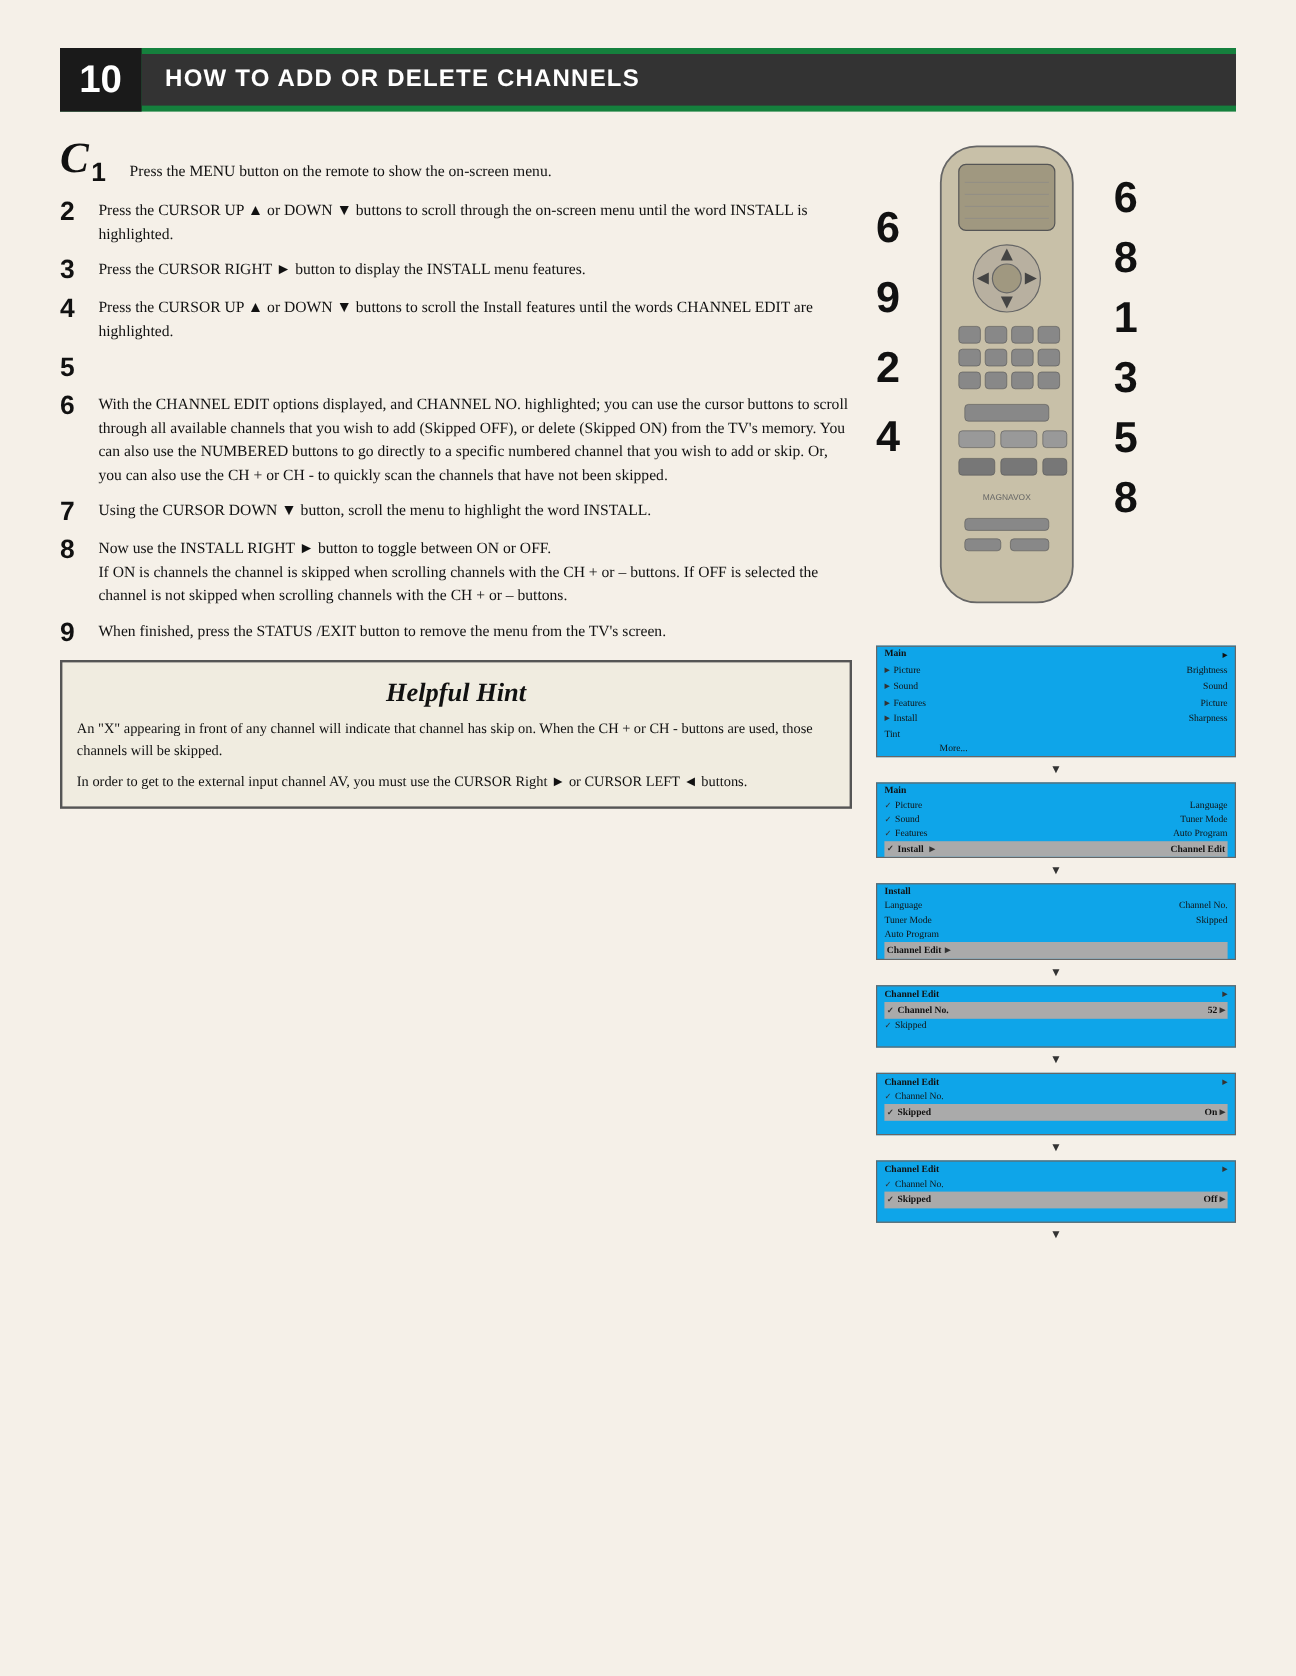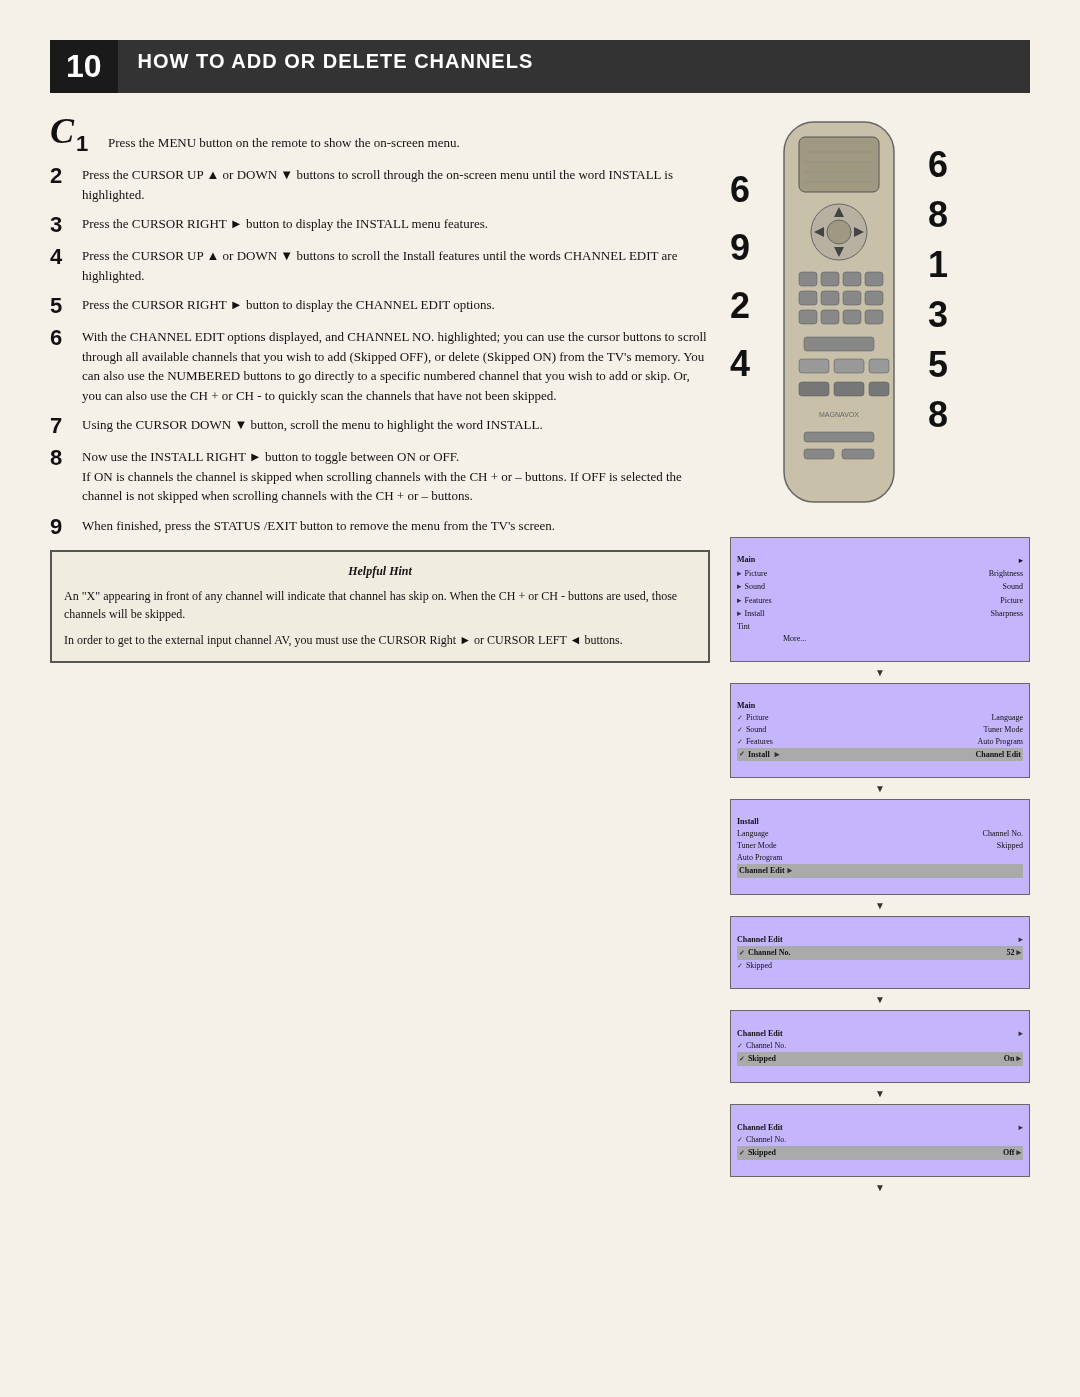--- a/index.html
+++ b/index.html
@@ -15,20 +15,21 @@
 
     .page-container {
       max-width: 980px;
       margin: 0 auto;
       background: #f5f0e8;
     }
 
     
     .title-bar {
       display: flex;
+      align-items: center;
       background: #15803d;
       color: #fff;
       margin-bottom: 24px;
     }
 
     .title-number {
       background: #1a1a1a;
       color: #fff;
       font-size: 32px;
       font-weight: bold;
@@ -109,21 +110,21 @@
 
     
     .helpful-hint {
       border: 2px solid #555;
       padding: 12px;
       margin-top: 12px;
       background: #f0ece0;
     }
 
     .helpful-hint-title {
-      font-size: 12px;
+      font-size: 22px;
       font-weight: bold;
       font-style: italic;
       text-align: center;
       margin-bottom: 8px;
       font-family: 'Times New Roman', serif;
     }
 
     .helpful-hint-text {
       font-size: 12px;
       line-height: 1.5;
@@ -132,22 +133,22 @@
     .big-num {
       font-size: 36px;
       font-weight: bold;
       font-family: Arial, sans-serif;
       color: #111;
       line-height: 1;
     }
 
     .panel-box {
       border: 1px solid #666;
-      background: #c4b5fd;
-      padding: 16px 6px;
+      background: #0ea5e9;
+      padding: 0 6px;
       font-size: 8.5px;
       line-height: 1.5;
       min-height: 52px;
       text-align: center;
     }
 
     .panel-box .p-row {
       display: flex;
       justify-content: space-between;
       align-items: center;
@@ -222,21 +223,20 @@
         <div class="step-content"><b>Press the CURSOR RIGHT ► button</b> to display the INSTALL menu features.</div>
       </div>
 
       <div class="step">
         <div class="step-number">4</div>
         <div class="step-content"><b>Press the CURSOR UP ▲ or DOWN ▼ buttons</b> to scroll the Install features until the words <b>CHANNEL EDIT</b> are highlighted.</div>
       </div>
 
       <div class="step">
         <div class="step-number">5</div>
-        <div class="step-content"><b>Press the CURSOR RIGHT ► button</b> to display the <b>CHANNEL EDIT</b> options.</div>
       </div>
 
       <div class="step">
         <div class="step-number">6</div>
         <div class="step-content"><b>With the CHANNEL EDIT options displayed,</b> and <b>CHANNEL NO.</b> highlighted; you can use the cursor buttons to scroll through all available channels that you wish to add (Skipped OFF), or delete (Skipped ON) from the TV's memory. You can also use the <b>NUMBERED buttons to go directly to a specific numbered channel that you wish to add or skip.</b> Or, you can also use the CH + or CH - to quickly scan the channels that have not been skipped.</div>
       </div>
 
       <div class="step">
         <div class="step-number">7</div>
         <div class="step-content"><b>Using the CURSOR DOWN ▼</b> button, scroll the menu to highlight the word <b>INSTALL.</b></div>

